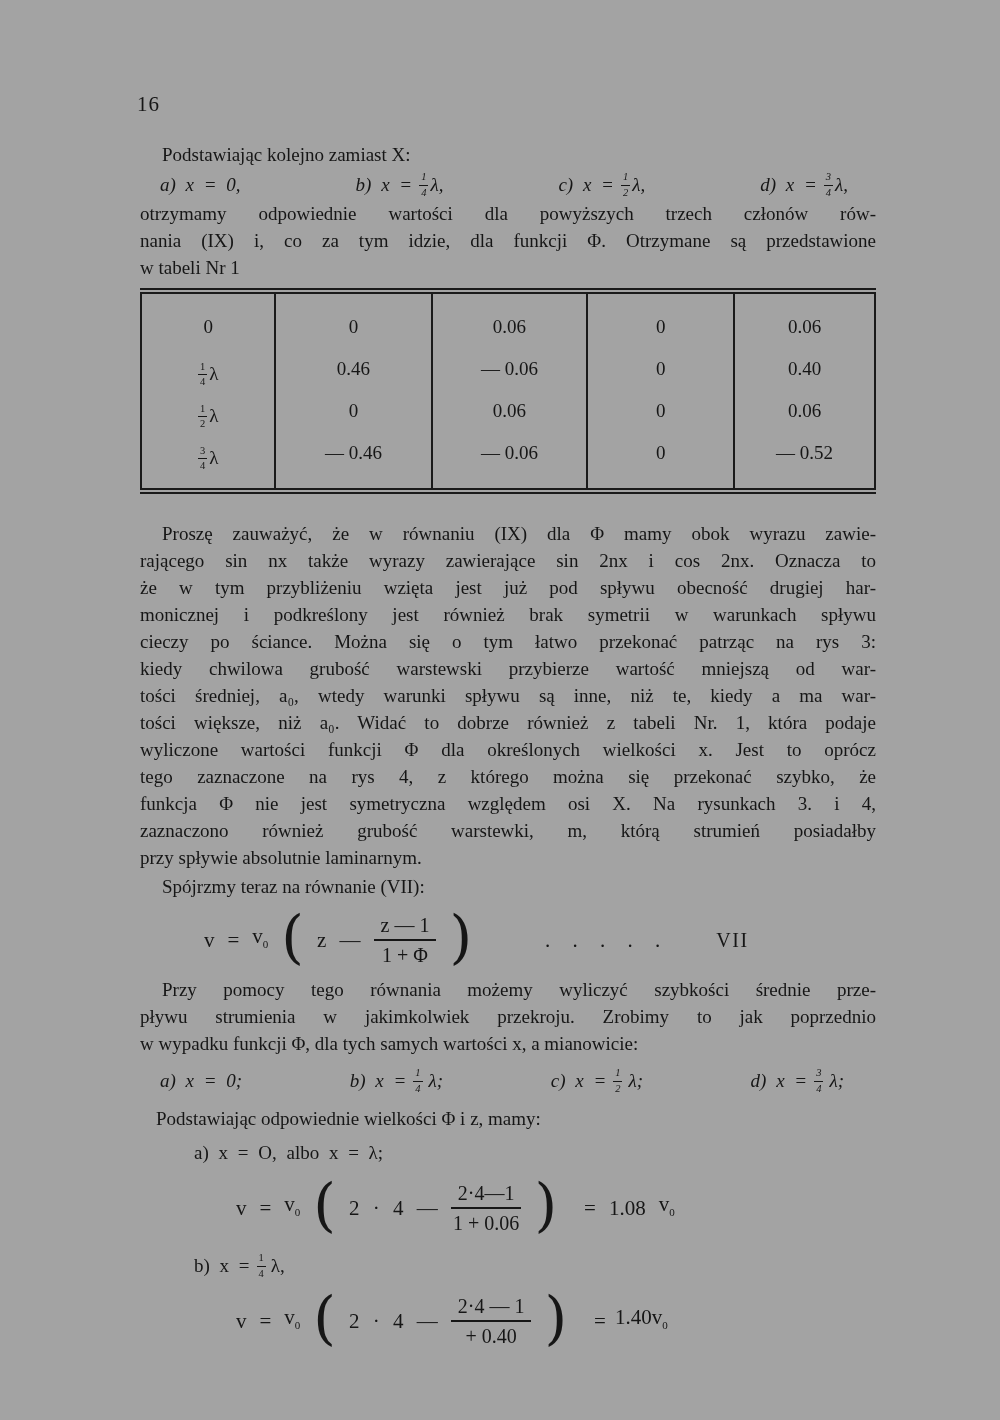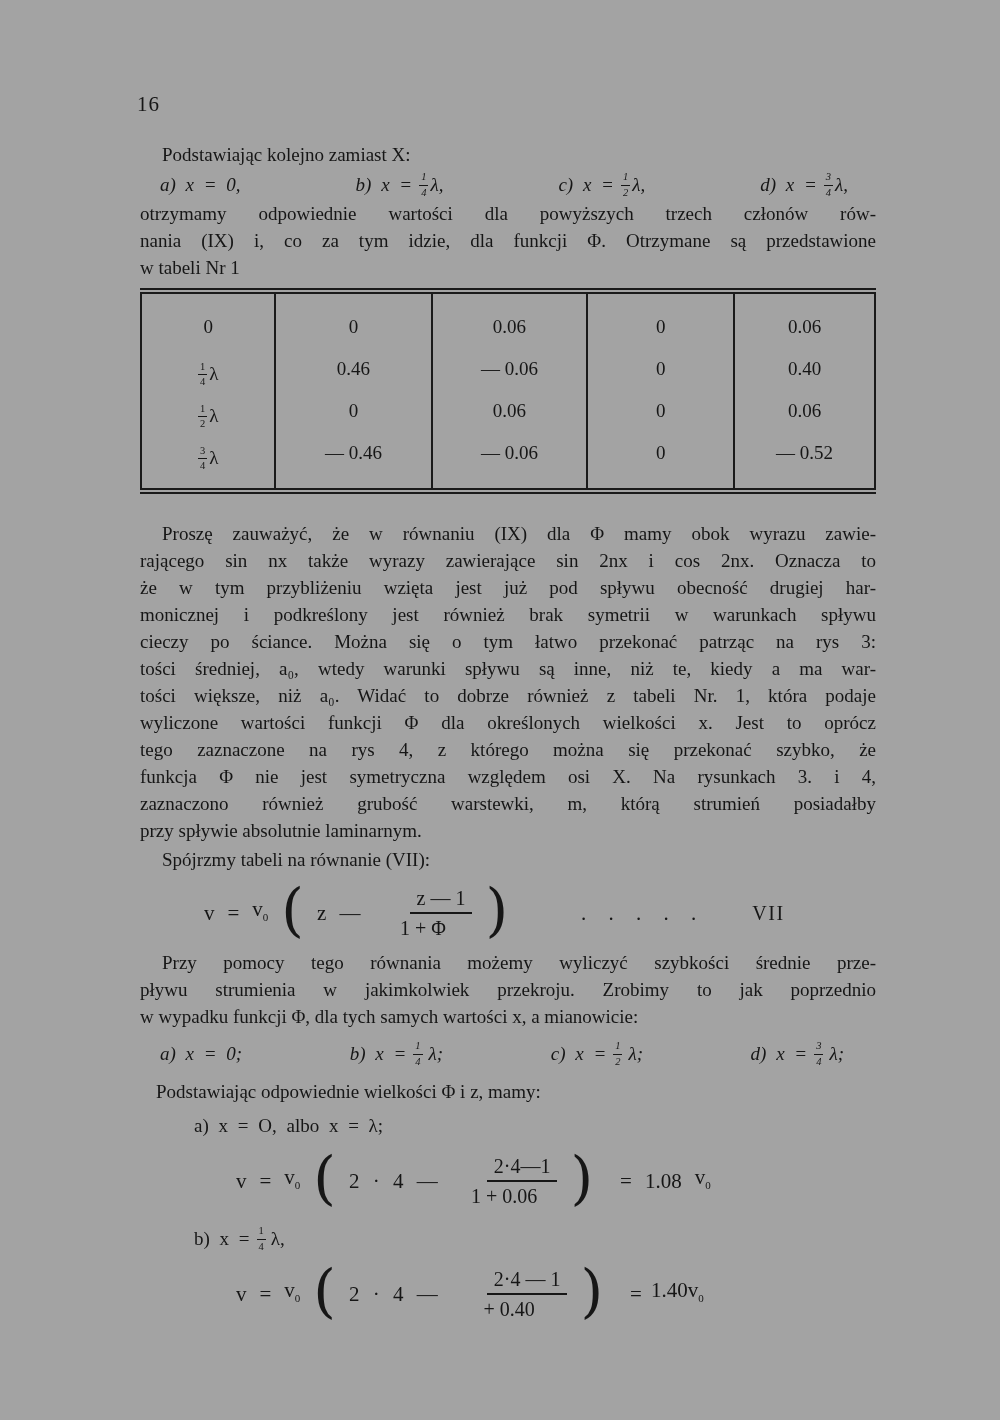--- a/index.html
+++ b/index.html
@@ -34,21 +34,21 @@
   .para4{margin-top:3px;}
   .p5{margin-top:9px;text-indent:16px;}
   
   .eq{display:flex;align-items:center;font-size:21px;gap:13px;}
   .eq-vii{margin:7px 0 3px 64px;height:66px;}
   .eq-body{margin:4px 0 4px 96px;height:74px;}
   .eqhead{margin-left:54px;word-spacing:5px;display:flex;align-items:center;margin-top:5px;height:30px;}
   .paren{font-size:58px;font-weight:400;line-height:0.8;font-family:"DejaVu Serif",serif;
          transform:translateY(-3px);}
   .frac{display:inline-flex;flex-direction:column;align-items:center;font-size:20px;line-height:1.3;}
-  .frac .fn{border-bottom:2px solid #161616;padding:0 7px 1px;margin-left:36px;}
+  .frac .fn{border-bottom:2px solid #161616;padding:0 7px 1px;}
   .frac .fd{padding-top:1px;}
   .vsub{font-size:11px;vertical-align:-5px;}
   .dots{margin-left:60px;word-spacing:15px;letter-spacing:1px;}
   .viilabel{margin-left:42px;font-size:20px;letter-spacing:1.5px;}
   .res{margin-left:14px;}
   .wsp{word-spacing:8px;}
 </style>
 </head>
 <body>
 
@@ -148,30 +148,31 @@
         </tr>
       </tbody>
     </table>
 
     <div class="para2">
       <div class="ln jl indent">Proszę zauważyć, że w równaniu (IX) dla Φ mamy obok wyrazu zawie-</div>
       <div class="ln jl">rającego sin nx także wyrazy zawierające sin 2nx i cos 2nx. Oznacza to</div>
       <div class="ln jl">że w tym przybliżeniu wzięta jest już pod spływu obecność drugiej har-</div>
       <div class="ln jl">monicznej i podkreślony jest również brak symetrii w warunkach spływu</div>
       <div class="ln jl">cieczy po ściance. Można się o tym łatwo przekonać patrząc na rys 3:</div>
+      <div class="ln jl">kiedy chwilowa grubość warstewski przybierze wartość mniejszą od war-</div>
       <div class="ln jl">tości średniej, a₀, wtedy warunki spływu są inne, niż te, kiedy a ma war-</div>
       <div class="ln jl">tości większe, niż a₀. Widać to dobrze również z tabeli Nr. 1, która podaje</div>
       <div class="ln jl">wyliczone wartości funkcji Φ dla określonych wielkości x. Jest to oprócz</div>
       <div class="ln jl">tego zaznaczone na rys 4, z którego można się przekonać szybko, że</div>
       <div class="ln jl">funkcja Φ nie jest symetryczna względem osi X. Na rysunkach 3. i 4,</div>
       <div class="ln jl">zaznaczono również grubość warstewki, m, którą strumień posiadałby</div>
       <div class="ln">przy spływie absolutnie laminarnym.</div>
     </div>
 
-    <div class="ln p3 indent">Spójrzmy tabeli na równanie (VII):</div>
+    <div class="ln p3 indent">Spójrzmy teraz na równanie (VII):</div>
 
     <div class="eq eq-vii">
       <span>v</span>
       <span>=</span>
       <span><span>v</span><sub class="vsub">0</sub></span>
       <span class="paren">(</span>
       <span class="wsp">z —</span>
       <span class="frac">
         <span class="fn">z — 1</span>
         <span class="fd">1 + Φ</span>

